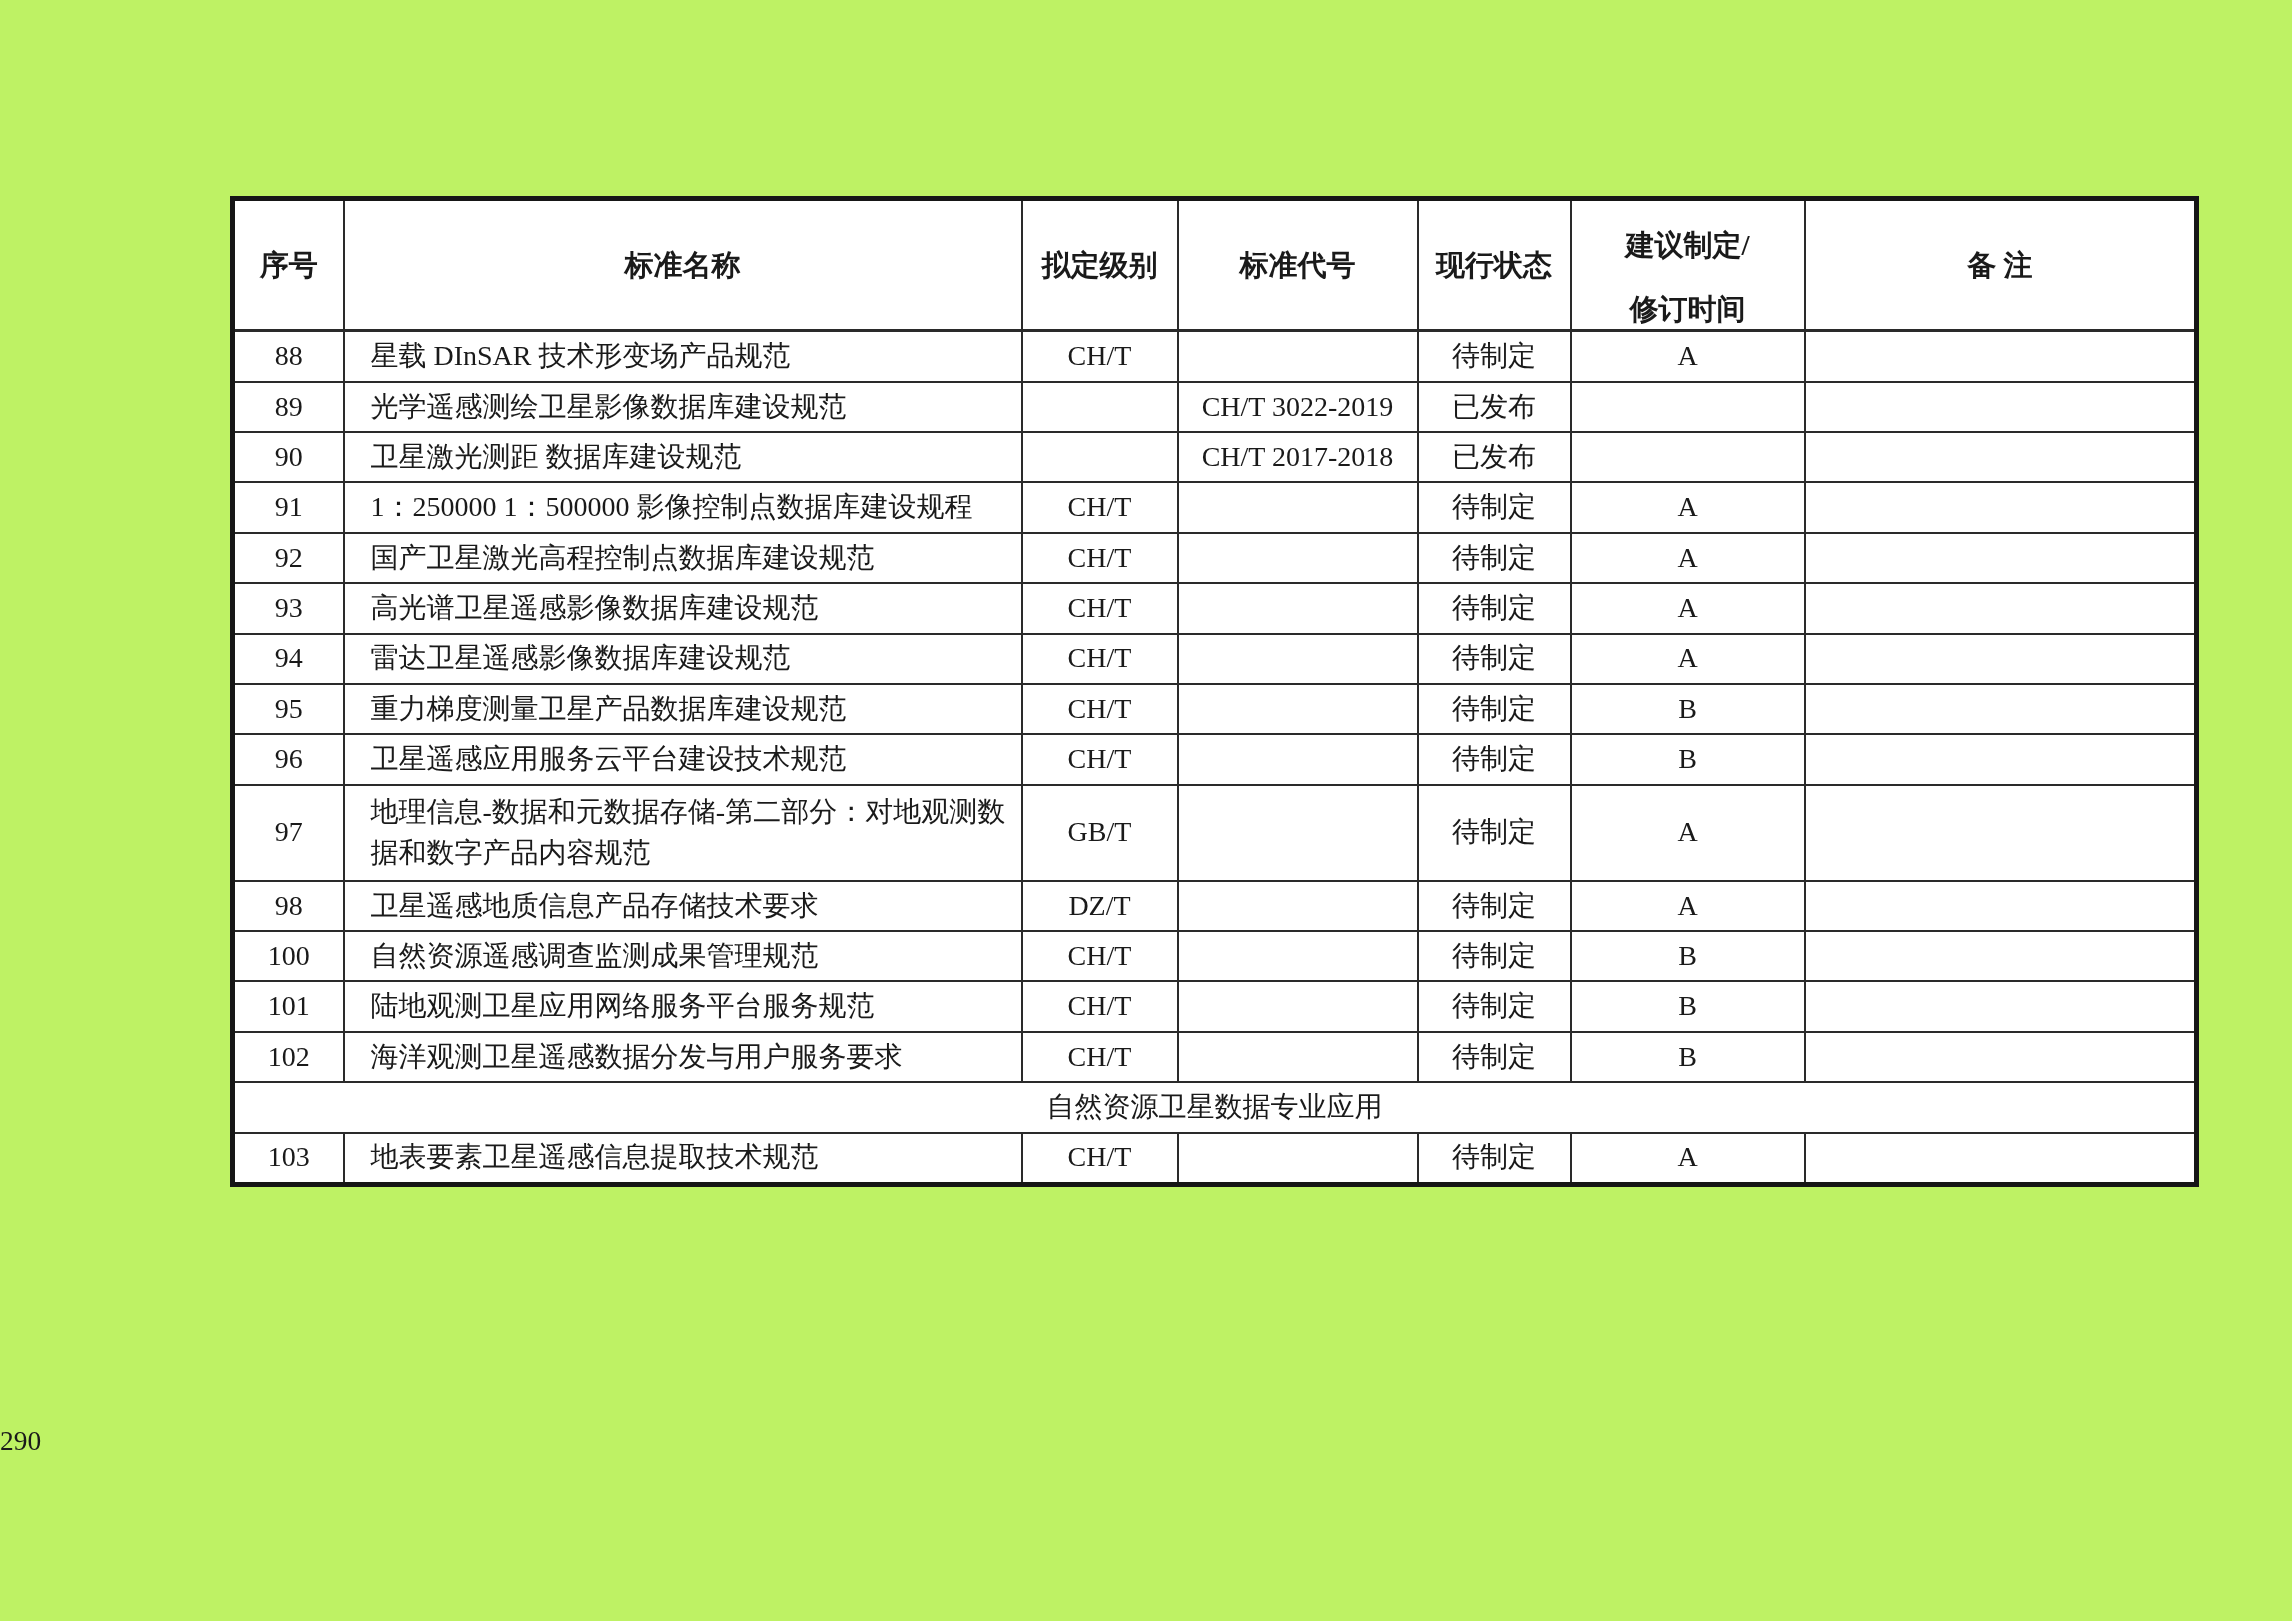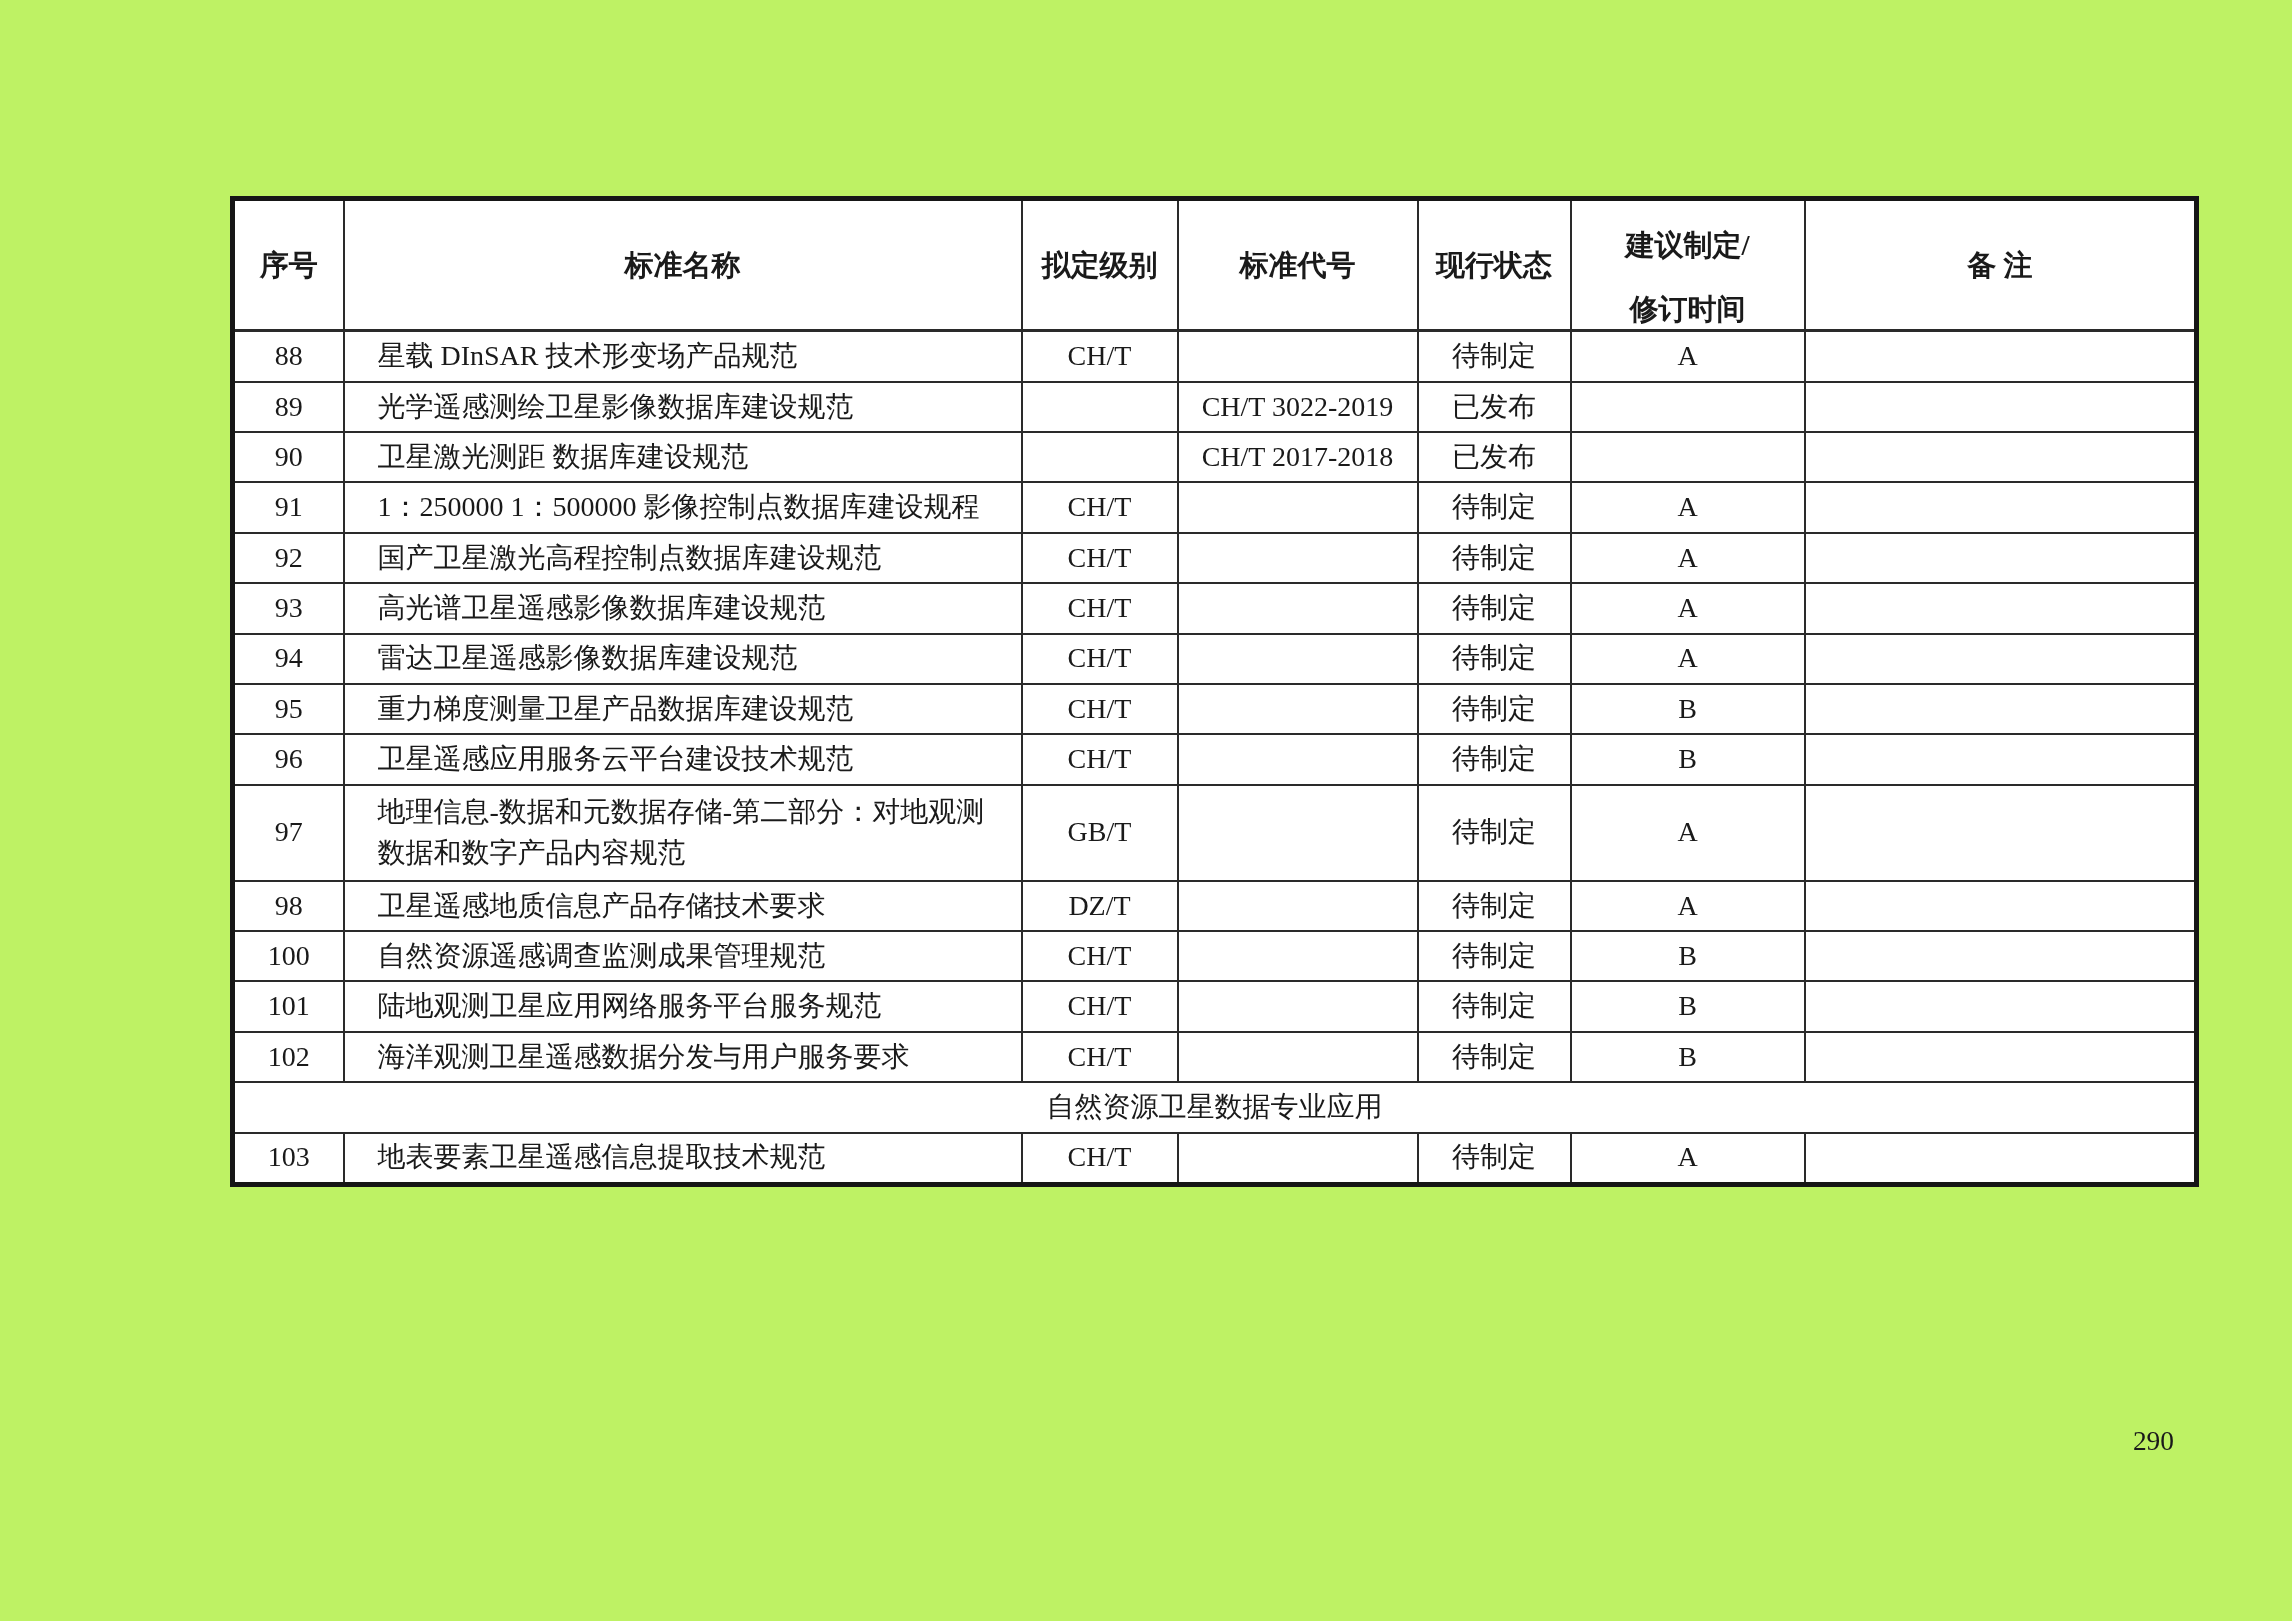--- a/index.html
+++ b/index.html
@@ -42,34 +42,34 @@
     height: 90px;
     font-weight: bold;
     font-size: 29px;
     border-bottom-width: 3.9px;
     padding: 0 5.9px;
   }
   table.std-table tbody tr { height: 44px; }
   table.std-table tbody tr.tall { height: 96px; }
   table.std-table td.name-cell {
     text-align: left;
-    padding-left: 33px;
+    padding-left: 26px;
     padding-right: 13.7px;
   }
   .hdr-two-lines span { display: block; line-height: 1.35; margin-top: 25px; }
   td.section-cell {
     text-align: center;
     font-size: 28px;
   }
   .page-number {
     position: absolute;
     left: 0;
     top: 1426px;
     width: 2174px;
-    text-align: right;
+    text-align: left;
     font-size: 27.4px;
     color: #1a1a1a;
   }
 </style>
 </head>
 <body>
 
 <div class="page">
 
   <table class="std-table">

